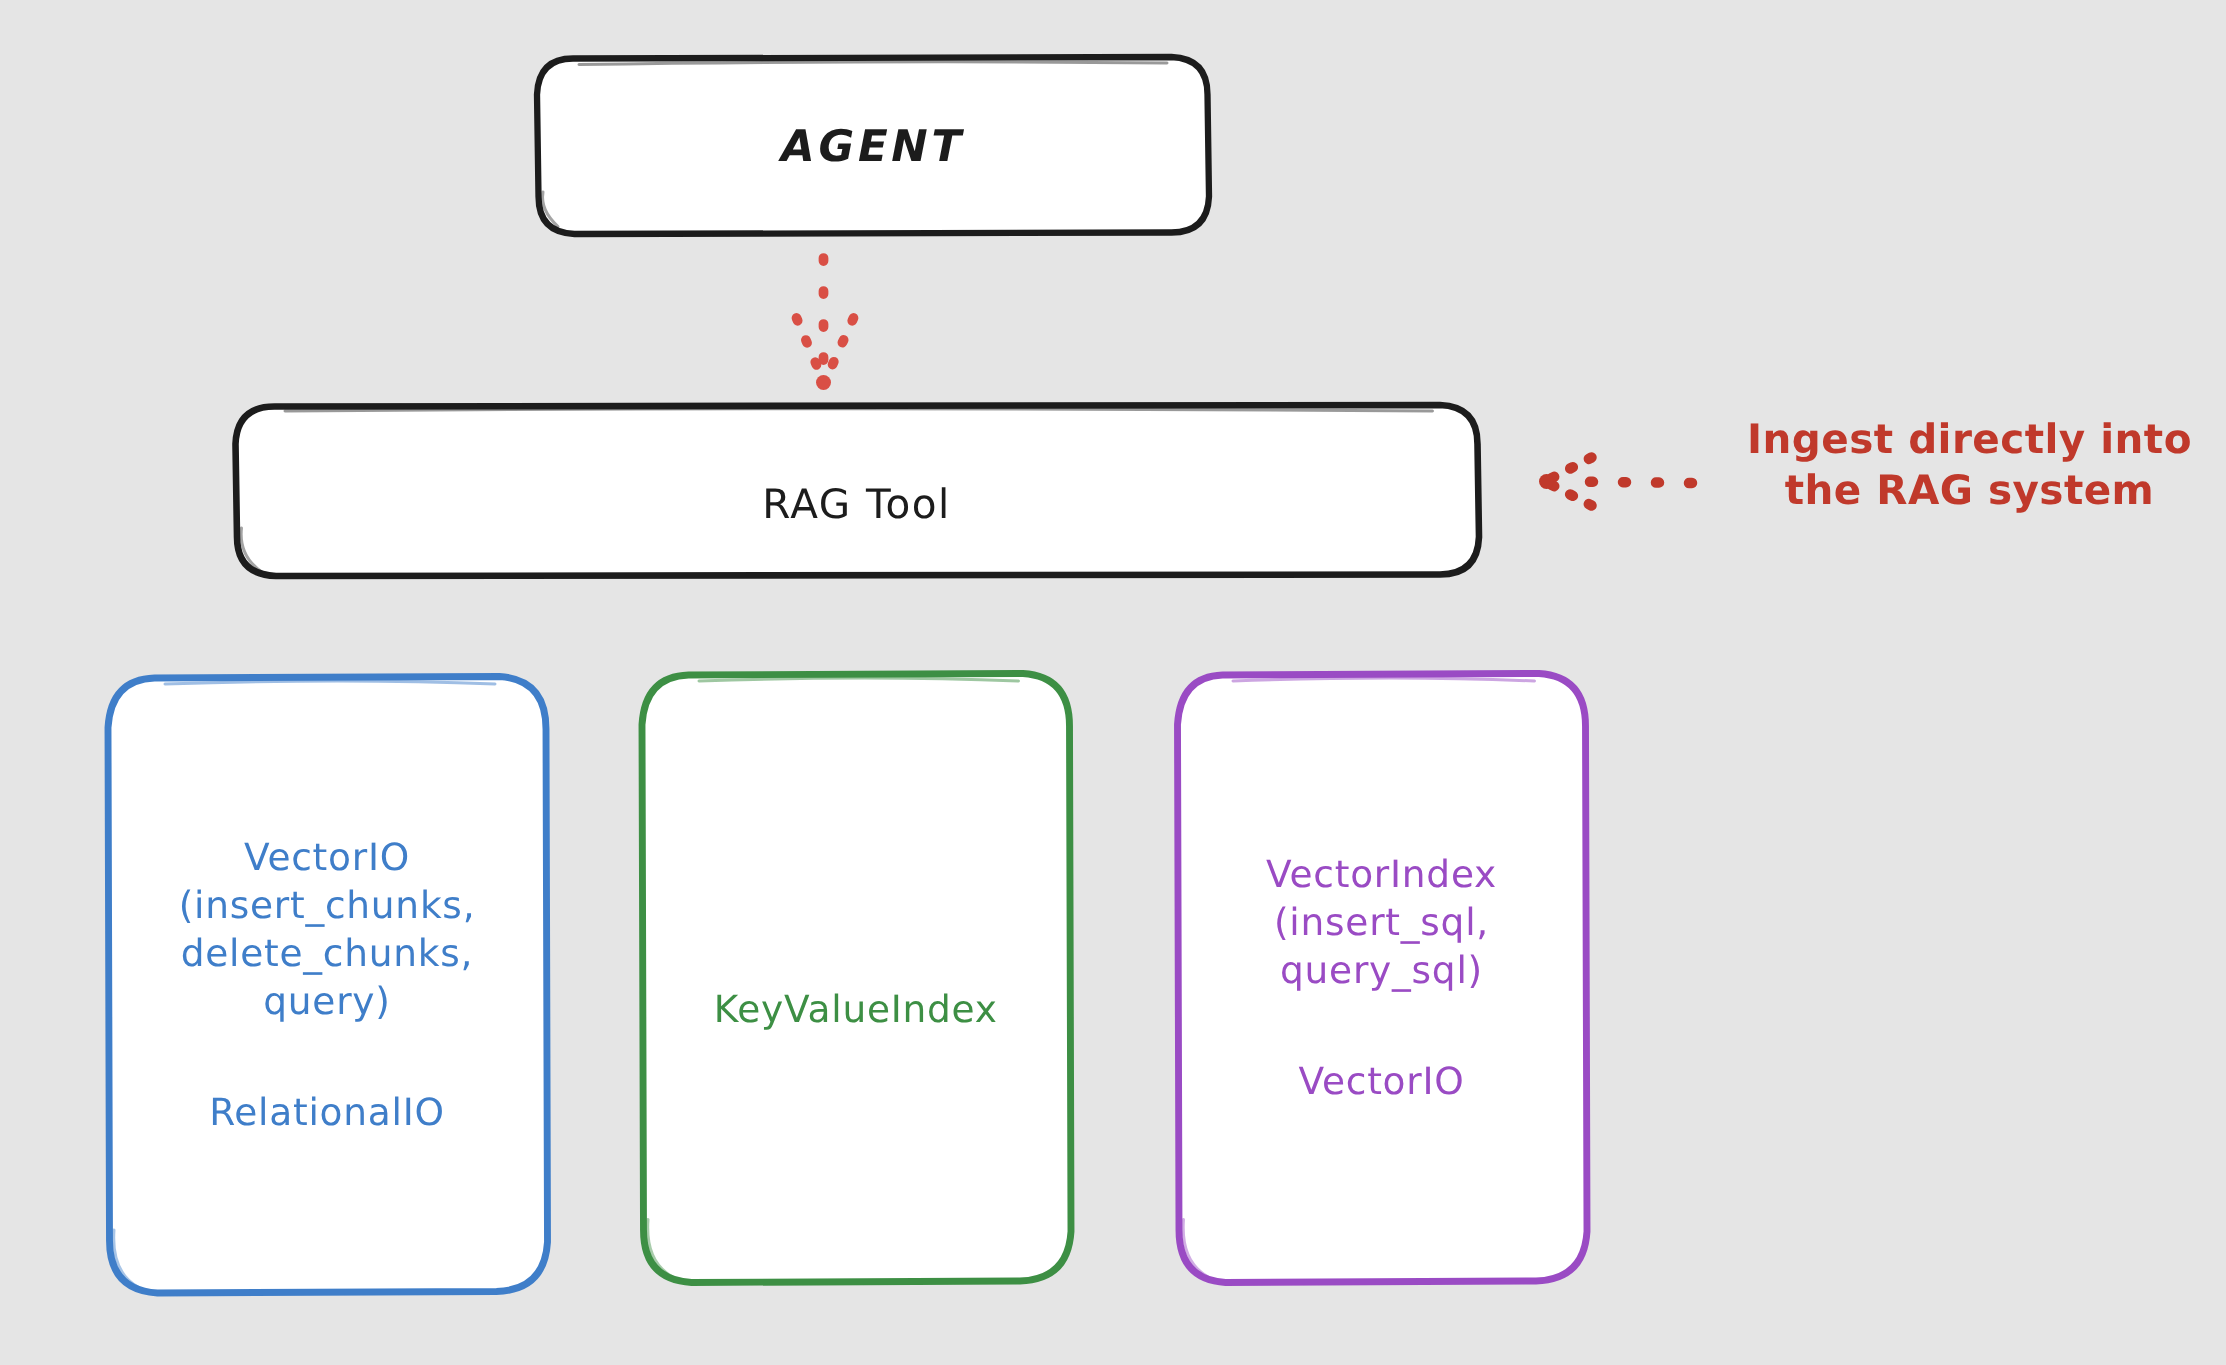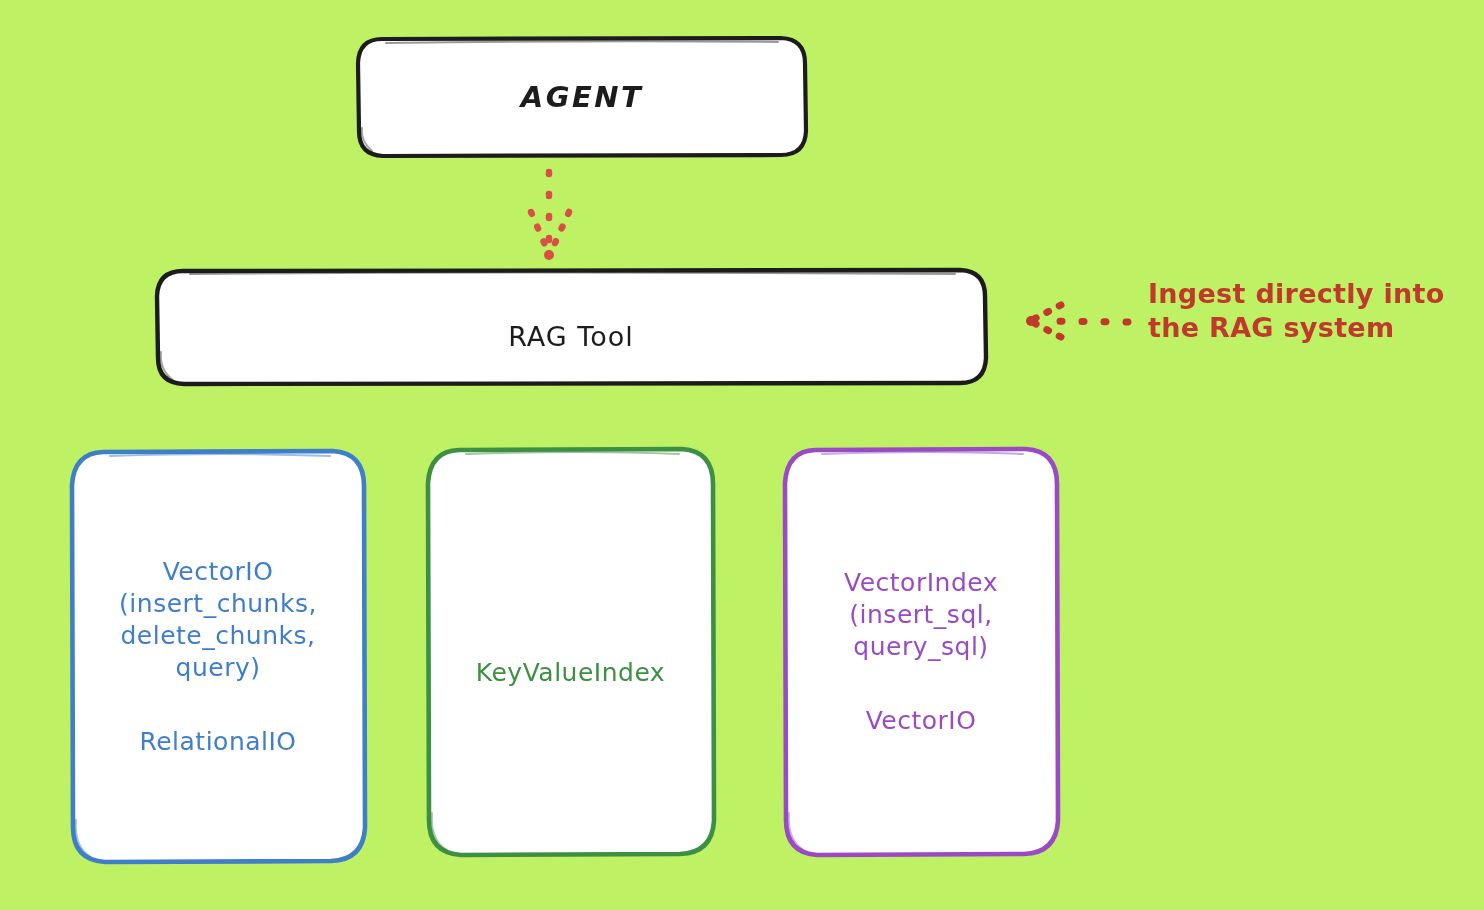--- a/index.html
+++ b/index.html
@@ -8,21 +8,21 @@
     padding: 0;
     background: #ffffff;
   }
   body {
     font-family: "DejaVu Sans", sans-serif;
   }
   #canvas {
     position: relative;
     width: 1484px;
     height: 910px;
-    background: #bef264;
+    background: #e5e5e5;
     overflow: hidden;
   }
   #sketch-layer {
     position: absolute;
     left: 0;
     top: 0;
     width: 1484px;
     height: 910px;
     pointer-events: none;
   }
@@ -103,21 +103,21 @@
   .store .node-label.secondary {
     margin-top: 42px;
   }
 
   
   #annotation {
     position: absolute;
     left: 1148px;
     top: 277px;
     width: 330px;
-    text-align: left;
+    text-align: center;
   }
   #annotation .annotation-text {
     font-size: 27px;
     font-weight: 600;
     line-height: 1.26;
     color: #c0392b;
     white-space: pre-line;
     letter-spacing: 0.3px;
   }
 </style>

